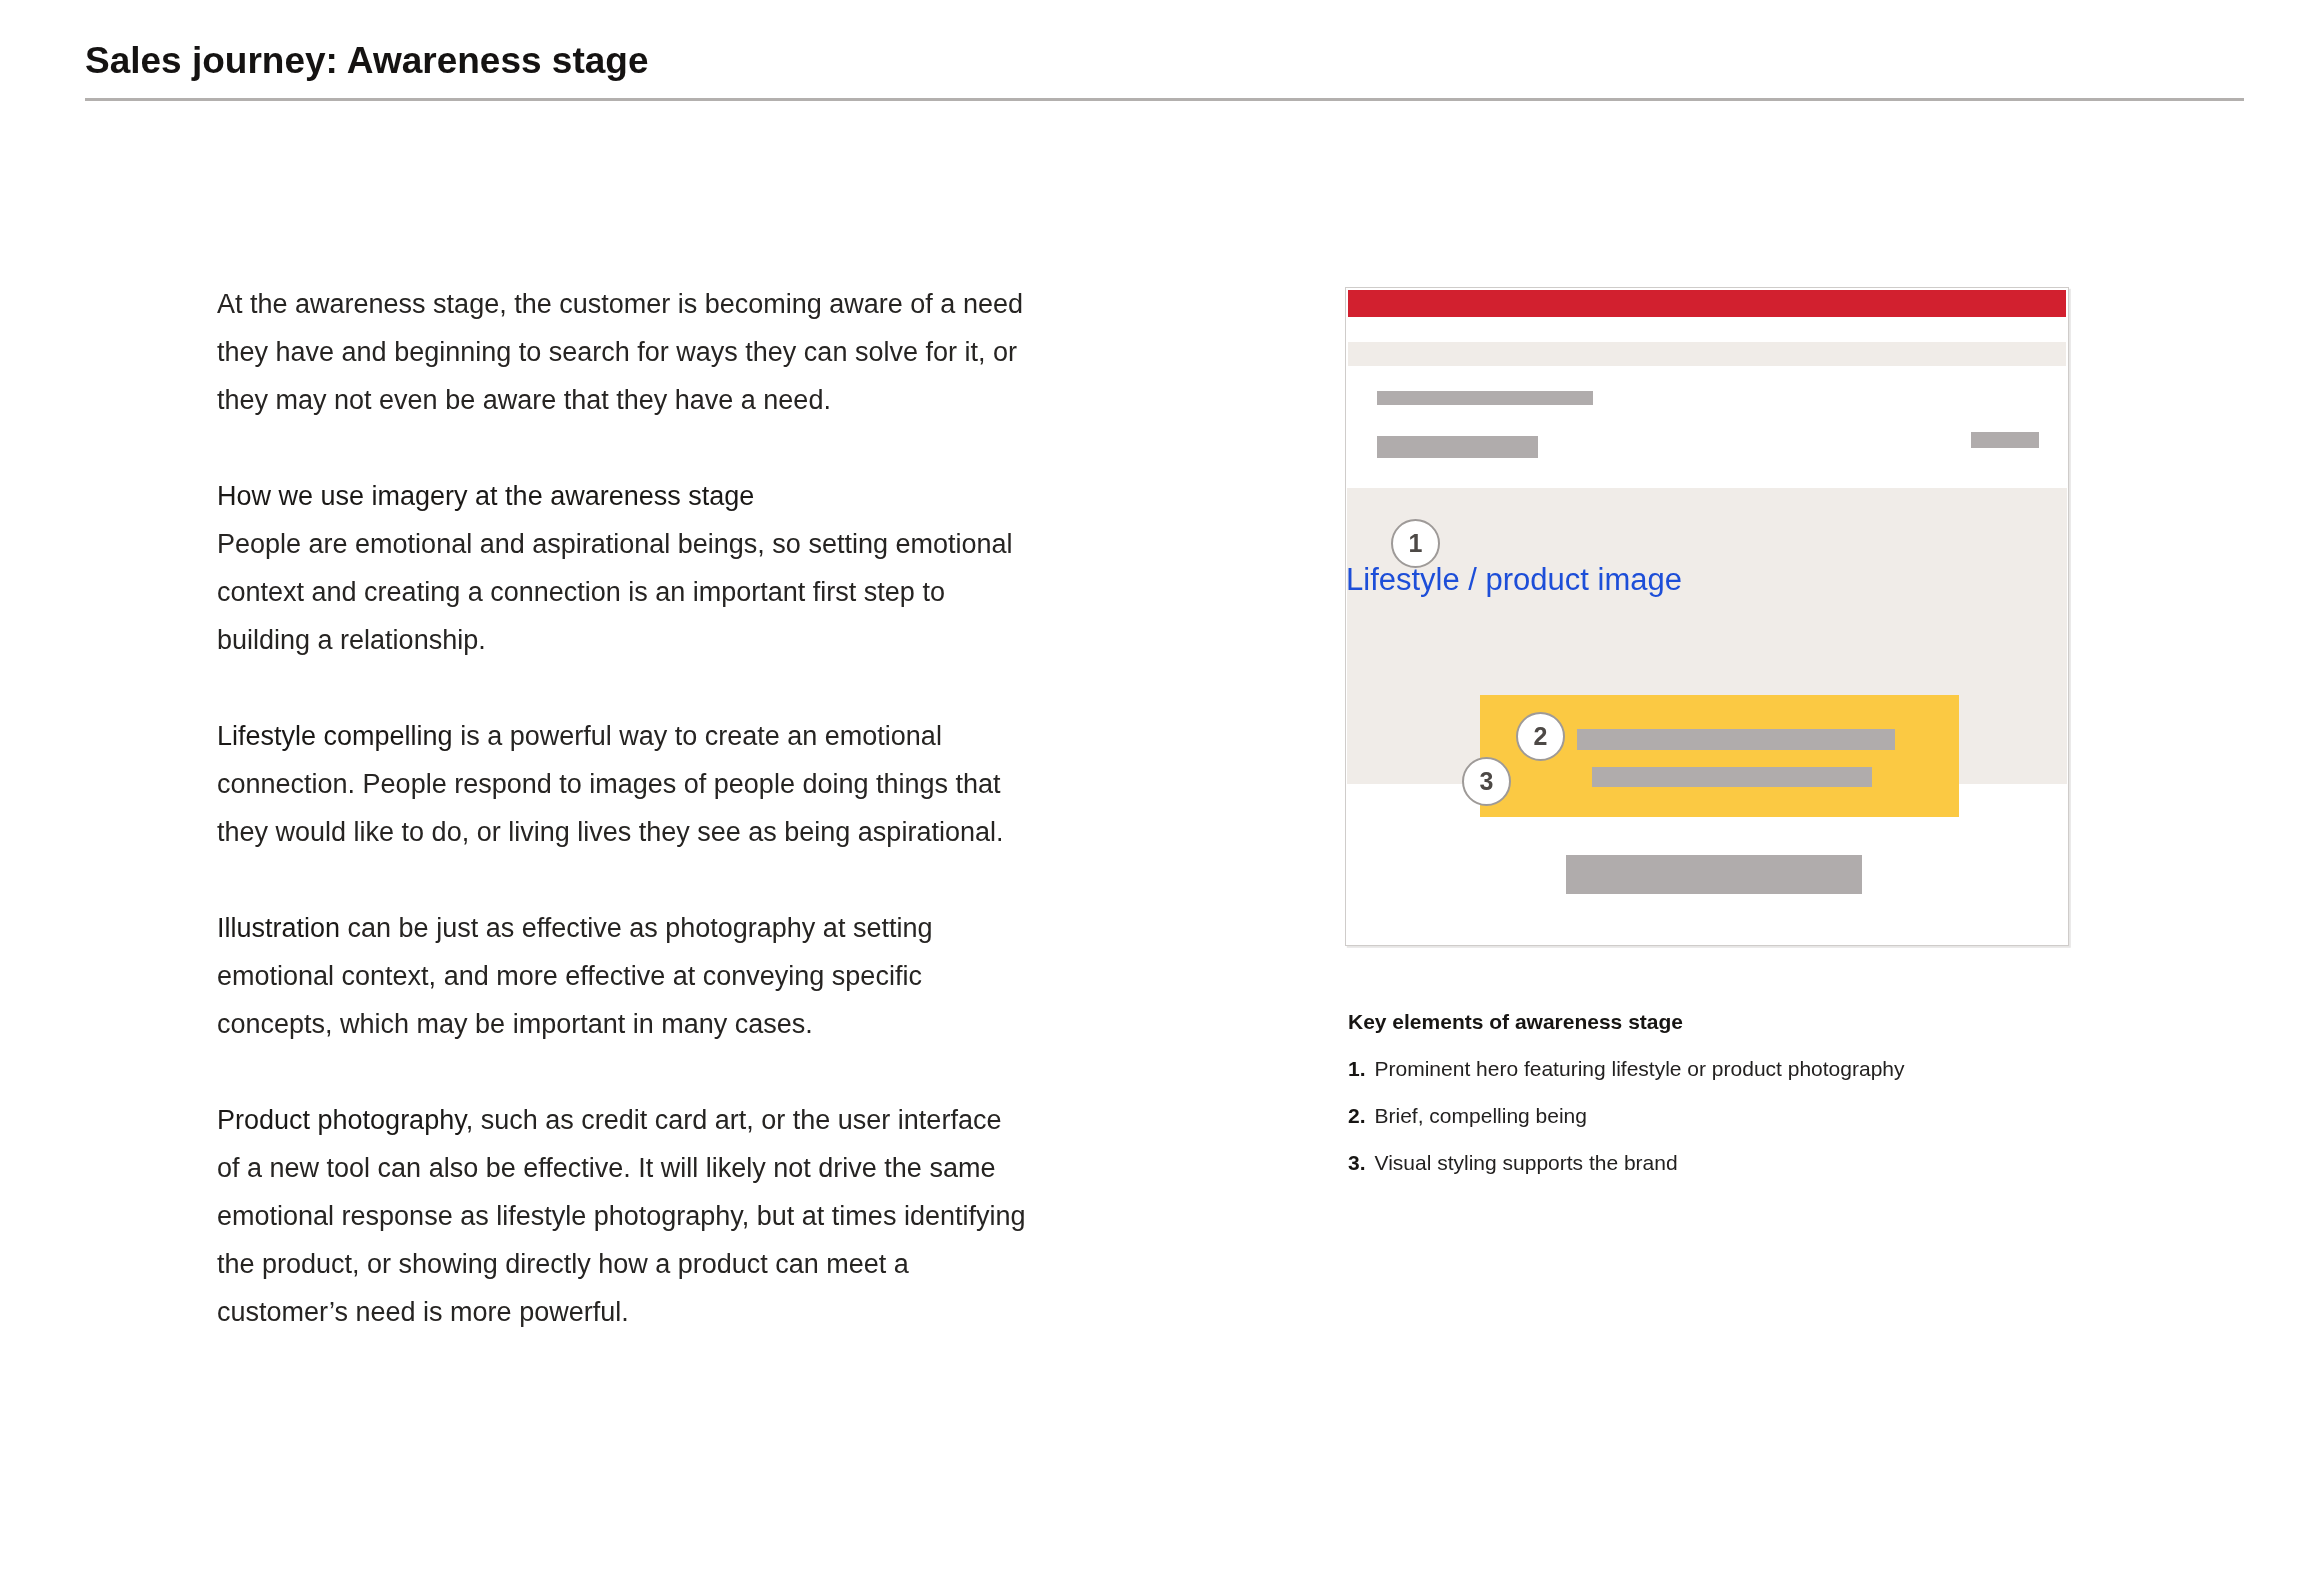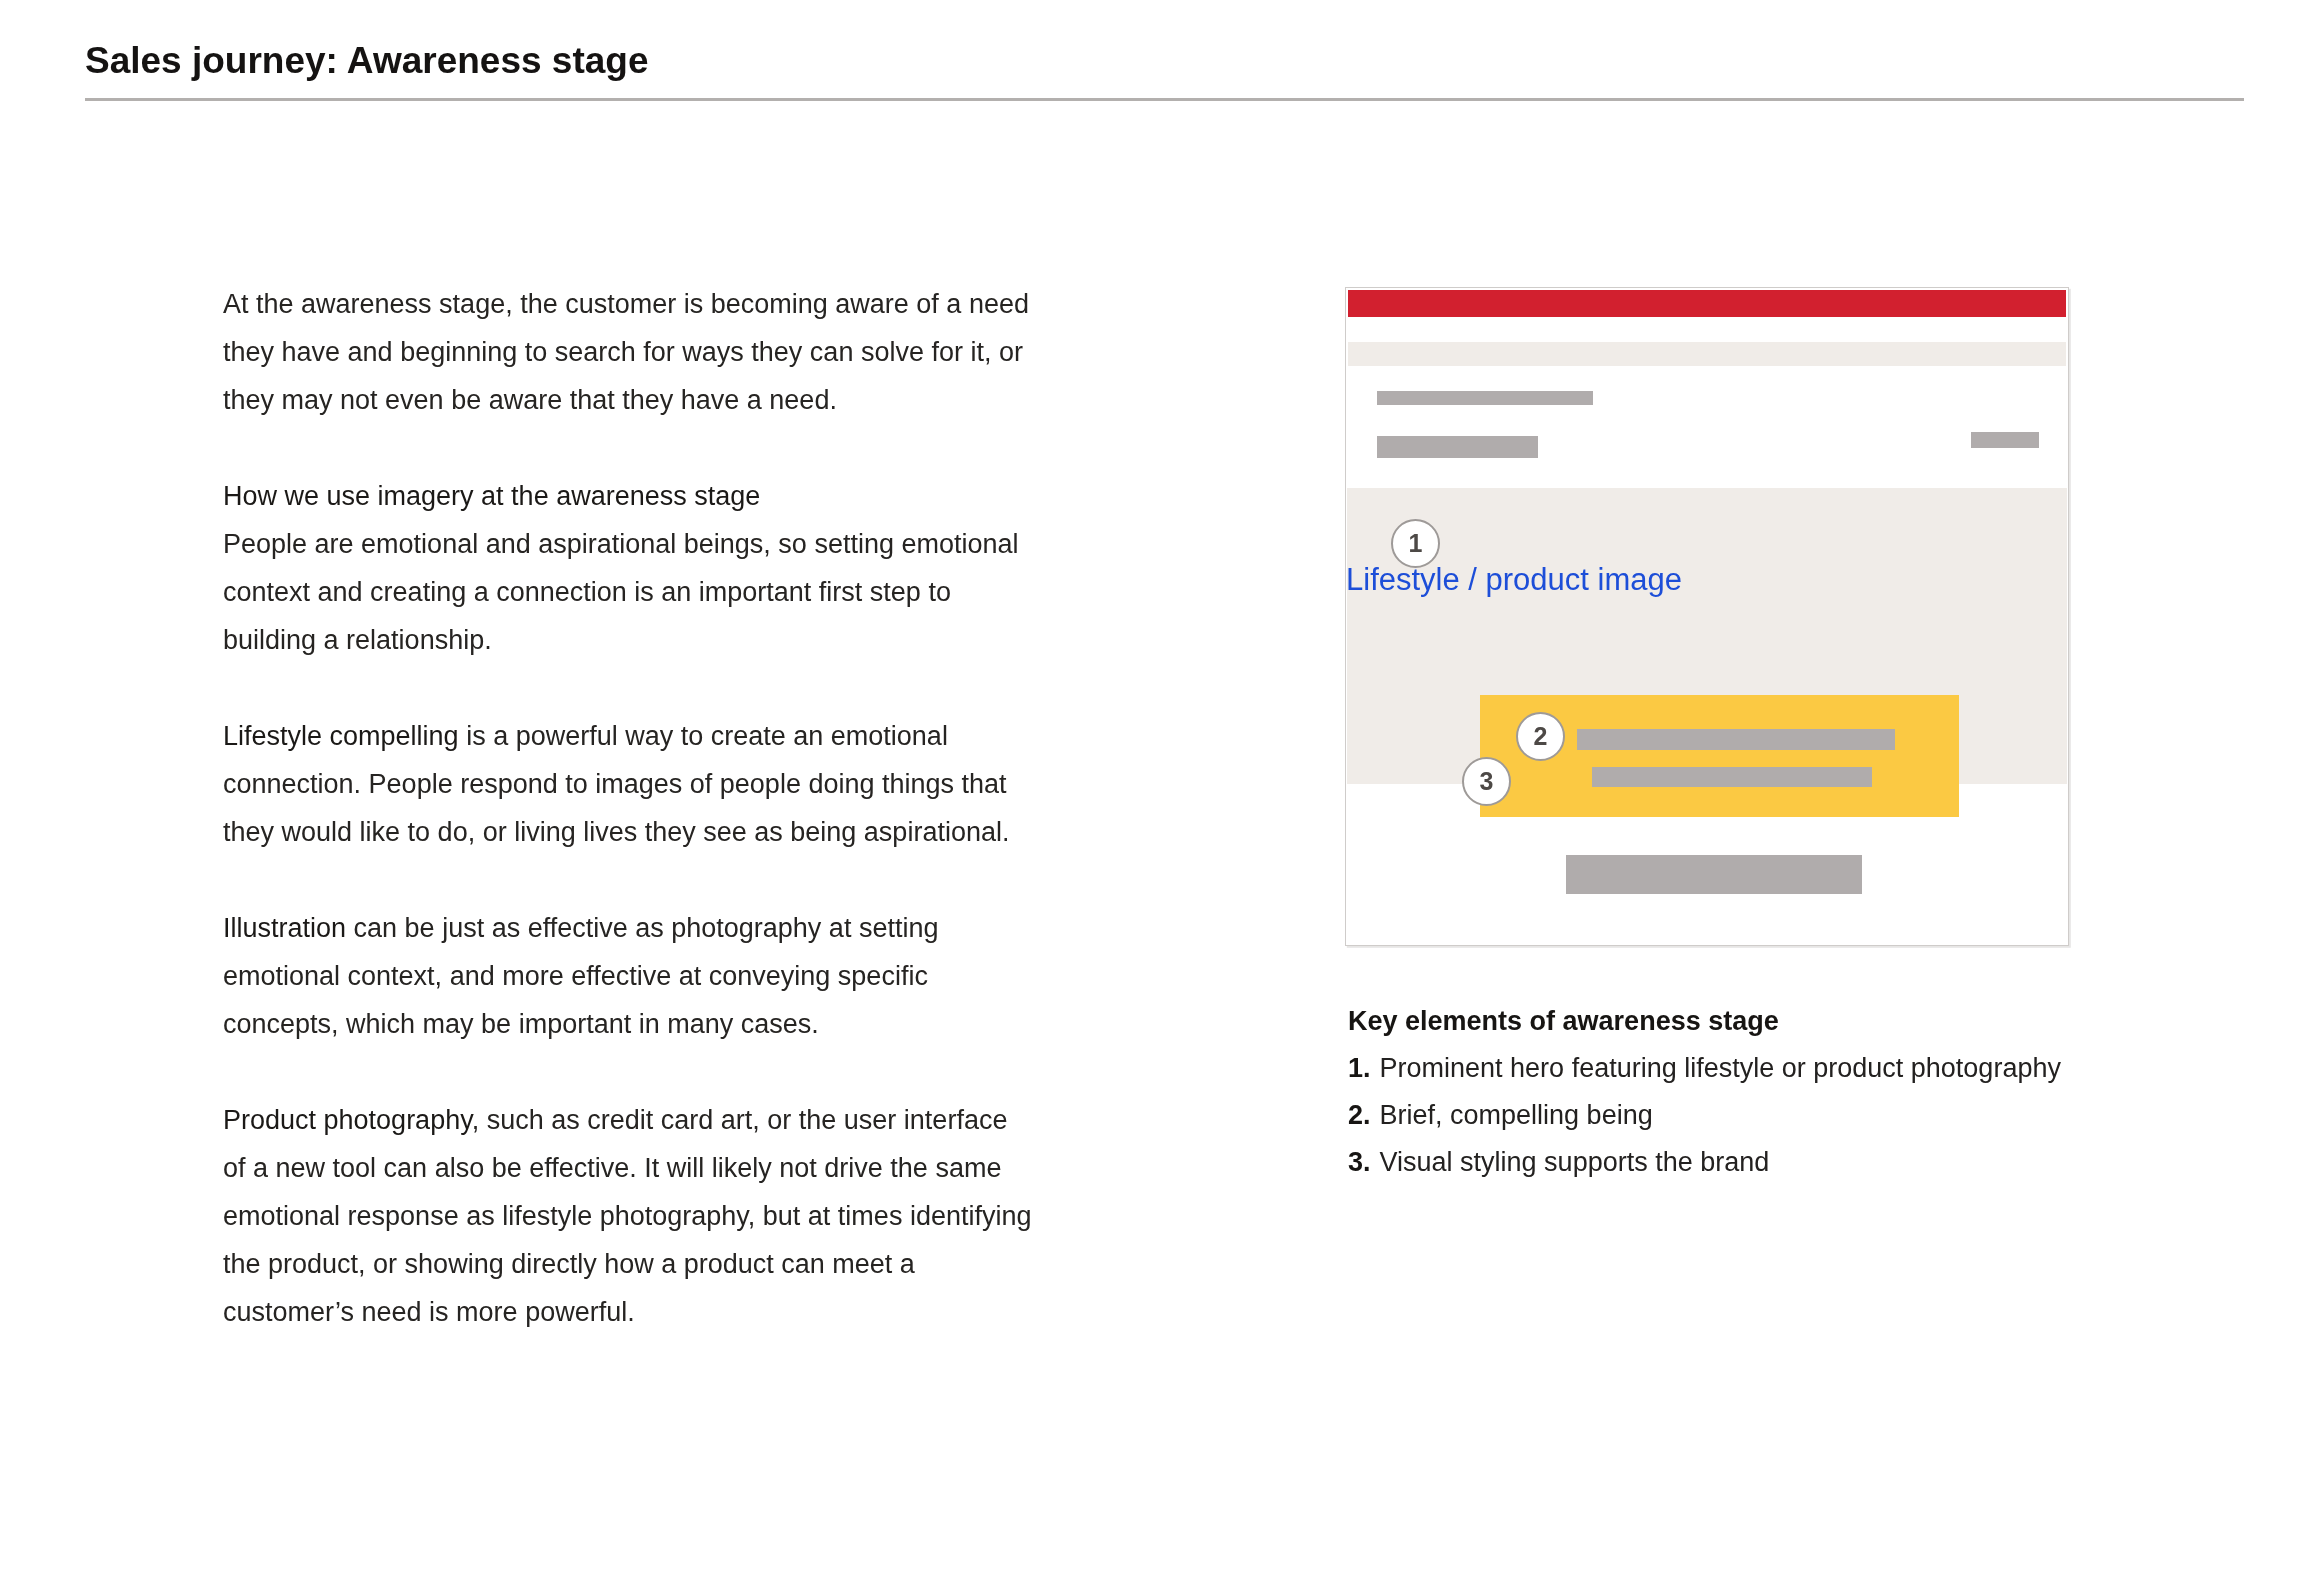--- a/index.html
+++ b/index.html
@@ -13,21 +13,21 @@
     font-size:37px;font-weight:bold;color:#151312;letter-spacing:0;
   }
   .title-rule{
     position:absolute;left:85px;top:98px;width:2159px;height:2.7px;background:#b3b0ae;
   }
   
   .article{
     position:absolute;left:217px;top:280px;width:1013px;
     font-size:27px;line-height:48px;color:#262422;
   }
-  .article p{margin:0 0 48px 6px;white-space:pre-line;}
+  .article p{margin:0 0 48px 0;white-space:pre-line;}
   .article p:last-child{margin-bottom:0;}
   .lead{font-weight:normal;color:#1b1917;}
   .lead.block{display:block;}
   
   .card{
     position:absolute;left:1345px;top:287px;width:724px;height:659px;
     background:#ffffff;border:0.9px solid #cfccca;box-sizing:border-box;
     box-shadow:1.8px 1.8px 0 rgba(120,115,110,0.18);
   }
   .card .red-bar{position:absolute;left:1.8px;top:1.8px;width:718px;height:27px;background:#d2202f;}
@@ -54,21 +54,21 @@
     background:#ffffff;border:2.7px solid #9e9a98;box-sizing:border-box;
     display:flex;align-items:center;justify-content:center;
     font-size:25px;font-weight:bold;color:#4d4946;z-index:5;
   }
   .badge-1{left:45px;top:231px;}
   .badge-2{left:170px;top:424px;}
   .badge-3{left:116px;top:469px;}
   
   .key-elements{
     position:absolute;left:1348px;top:998px;width:859px;
-    font-size:27px;line-height:47px;color:#232120;
+    font-size:21px;line-height:47px;color:#232120;
   }
   .key-elements .kv-heading{font-weight:bold;color:#171513;}
   .kv-item .num{font-weight:bold;margin-right:9px;color:#171513;}
 </style>
 </head>
 <body>
 
 <div class="page">
 
   <div class="title">Sales journey: Awareness stage</div>

